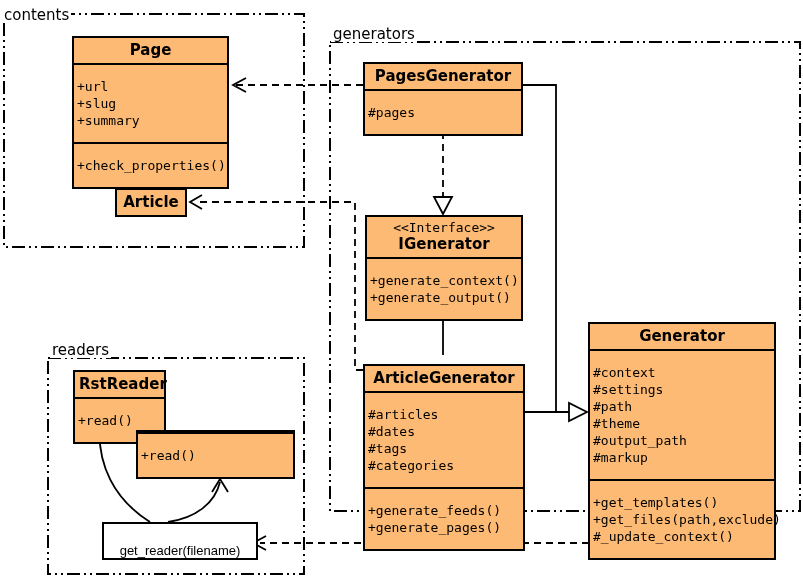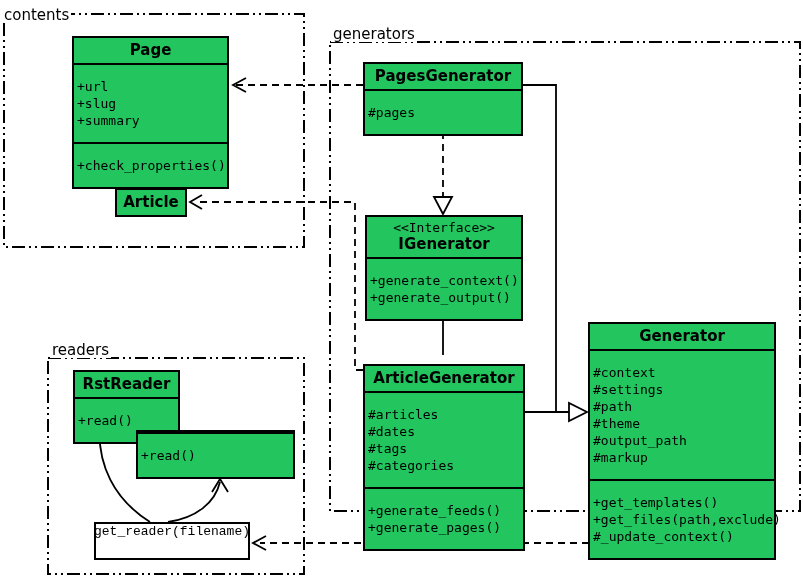--- a/index.html
+++ b/index.html
@@ -6,40 +6,40 @@
   html,body { background:#fff; }
   body { font-family:"DejaVu Sans", sans-serif; color:#000; }
   .canvas { position:relative; width:803px; height:579px; background:#fff; overflow:hidden; }
 
   .pkg-label {
     position:absolute; font-size:15px; line-height:15px; background:#fff;
     padding:0 2px; z-index:3;
   }
 
   .uml-class {
-    position:absolute; background:#22c55e; border:2px solid #000; z-index:2;
+    position:absolute; background:#fdba74; border:2px solid #000; z-index:2;
   }
   .uml-title {
     font-weight:bold; text-align:center; font-size:15px; line-height:19px;
     padding:3px 4px; white-space:nowrap;
   }
   .stereotype {
     text-align:center; font-family:"DejaVu Sans Mono", monospace;
     font-size:13px; line-height:15px; padding-top:3px; white-space:nowrap;
   }
   .stereotype + .uml-title { padding-top:0; }
   .uml-section { border-top:2px solid #000; padding:13px 3px; }
   .uml-member {
     font-family:"DejaVu Sans Mono", monospace; font-size:13px;
     line-height:17px; white-space:pre;
   }
   .plain-box {
     position:absolute; background:#fff; border:2px solid #000; z-index:2;
-    display:flex; align-items:flex-start; justify-content:center;
-    font-family:Liberation Mono, monospace; font-size:13px; white-space:nowrap;
+    display:flex; align-items:flex-end; justify-content:center;
+    font-family:Liberation Sans, sans-serif; font-size:13px; white-space:nowrap;margin-left:8px;
   }
 
   svg.arrows { position:absolute; left:0; top:0; z-index:1; }
   .pkg   { fill:none; stroke:#000; stroke-width:2; stroke-dasharray:13 4 2 4 2 4; }
   .solid { fill:none; stroke:#000; stroke-width:1.8; }
   .dash  { fill:none; stroke:#000; stroke-width:1.8; stroke-dasharray:7 5; }
   .tri   { fill:#fff; stroke:#000; stroke-width:1.8; }
   .openhead { fill:none; stroke:#000; stroke-width:1.8; }
 </style>
 </head>
@@ -163,21 +163,21 @@
       <div class="uml-member">#output_path</div>
       <div class="uml-member">#markup</div>
     </div>
     <div class="uml-section">
       <div class="uml-member">+get_templates()</div>
       <div class="uml-member">+get_files(path,exclude)</div>
       <div class="uml-member">#_update_context()</div>
     </div>
   </div>
 
-  <div class="uml-class" style="left:73px;top:370px;width:107px">
+  <div class="uml-class" style="left:73px;top:370px;width:93px">
     <div class="uml-title">RstReader</div>
     <div class="uml-section">
       <div class="uml-member">+read()</div>
     </div>
   </div>
 
   <div class="uml-class" style="left:136px;top:430px;width:159px">
     <div class="uml-section">
       <div class="uml-member">+read()</div>
     </div>

